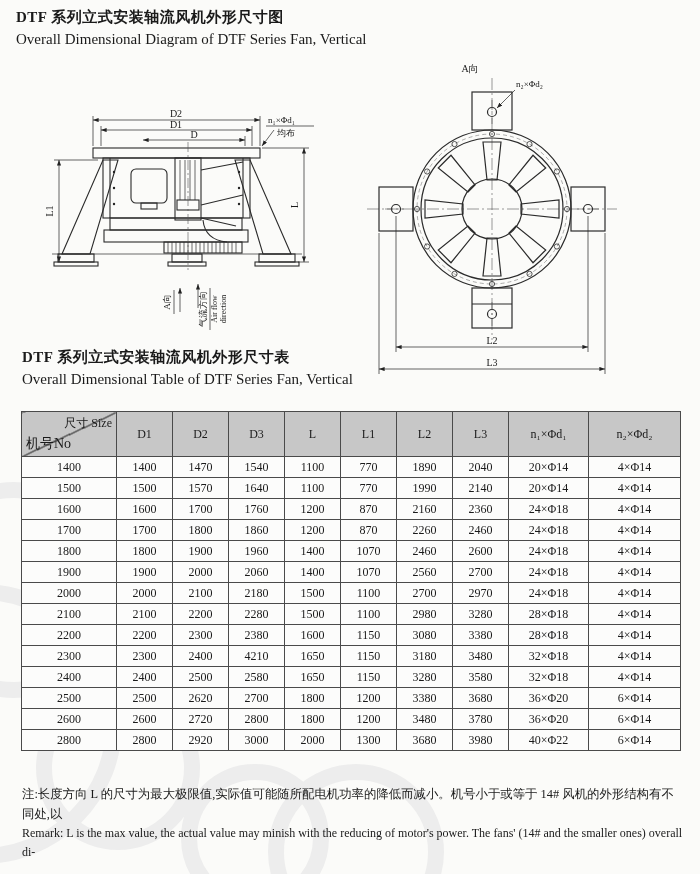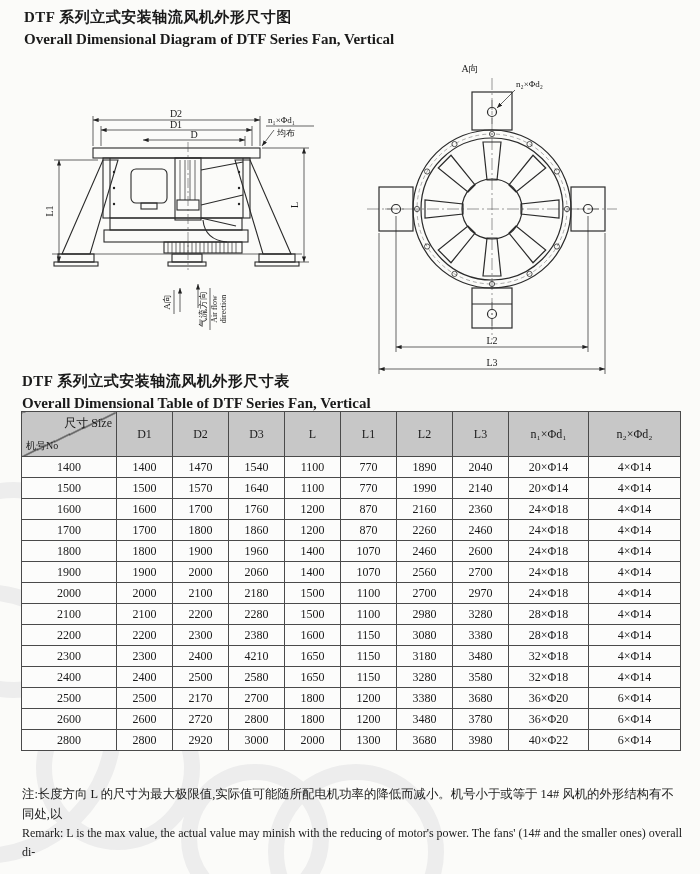--- a/index.html
+++ b/index.html
@@ -3,45 +3,45 @@
 <meta charset="utf-8">
 <style>
   html,body{margin:0;padding:0}
   body{
     width:700px;height:874px;position:relative;overflow:hidden;
     background:#fbfbf9;color:#1a1a1a;
     font-family:"Liberation Serif","DejaVu Serif",serif;
   }
   .wm{position:absolute;inset:0;z-index:0;pointer-events:none}
   .layer{position:absolute;z-index:1}
-  .title-block{left:24px;top:8px}
+  .title-block{left:16px;top:8px}
   .title-zh{font-size:15px;font-weight:bold;letter-spacing:.5px}
-  .title-en{font-size:15px;font-weight:bold;margin-top:4px}
-  .table-title-block{left:22px;top:372px}
+  .title-en{font-size:15px;font-weight:normal;margin-top:4px}
+  .table-title-block{left:22px;top:348px}
   .drawing{position:absolute;z-index:1}
   table.dim{
     position:absolute;left:21px;top:411px;z-index:1;
     border-collapse:collapse;table-layout:fixed;width:659px;
     font-size:12px;
   }
   table.dim th,table.dim td{
     border:1px solid #4a4a4a;text-align:center;padding:0;height:20px;
     font-weight:normal;background:#fcfcfb;
   }
   table.dim thead th{background:#c7c7c7;height:44px;font-size:12px}
   th.corner{
     position:relative;
     background:
       linear-gradient(to bottom right,
         rgba(0,0,0,0) calc(50% - .7px), #4a4a4a calc(50% - .7px),
         #4a4a4a calc(50% + .7px), rgba(0,0,0,0) calc(50% + .7px)),
       #c7c7c7 !important;
   }
   th.corner .c-top{position:absolute;top:3px;right:4px;font-size:12px}
-  th.corner .c-bottom{position:absolute;bottom:3px;left:4px;font-size:10px}
+  th.corner .c-bottom{position:absolute;bottom:3px;left:4px;font-size:14px}
   .remark{left:22px;top:784px;width:662px;font-size:12.4px;line-height:20px}
   .remark .en{font-size:12px;line-height:19px}
   .remark .indent-zh{padding-left:27px}
   svg text{font-family:"Liberation Serif","DejaVu Serif",serif}
 </style>
 </head>
 <body>
 
 <svg class="wm" width="700" height="874">
   <g fill="none" stroke="#ededed" stroke-width="16">
@@ -378,21 +378,21 @@
         <td>1650</td>
         <td>1150</td>
         <td>3280</td>
         <td>3580</td>
         <td>32×Φ18</td>
         <td>4×Φ14</td>
       </tr>
       <tr>
         <td>2500</td>
         <td>2500</td>
-        <td>2170</td>
+        <td>2620</td>
         <td>2700</td>
         <td>1800</td>
         <td>1200</td>
         <td>3380</td>
         <td>3680</td>
         <td>36×Φ20</td>
         <td>6×Φ14</td>
       </tr>
       <tr>
         <td>2600</td>

